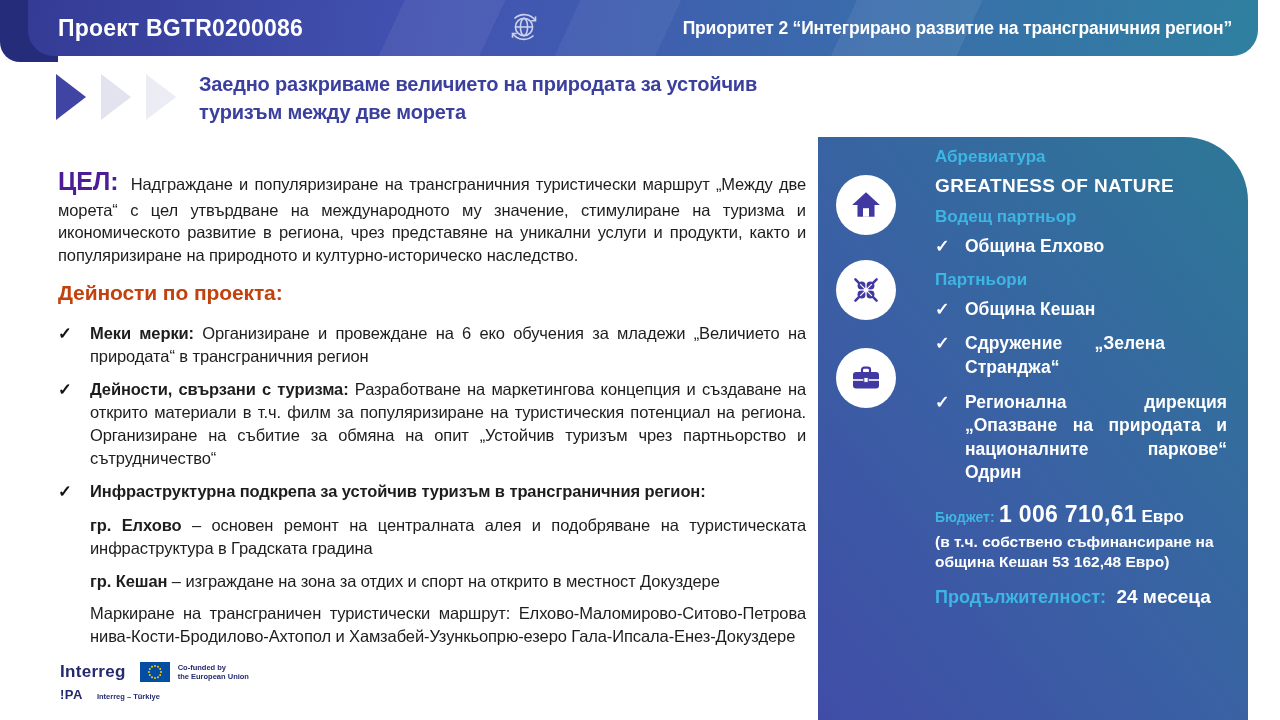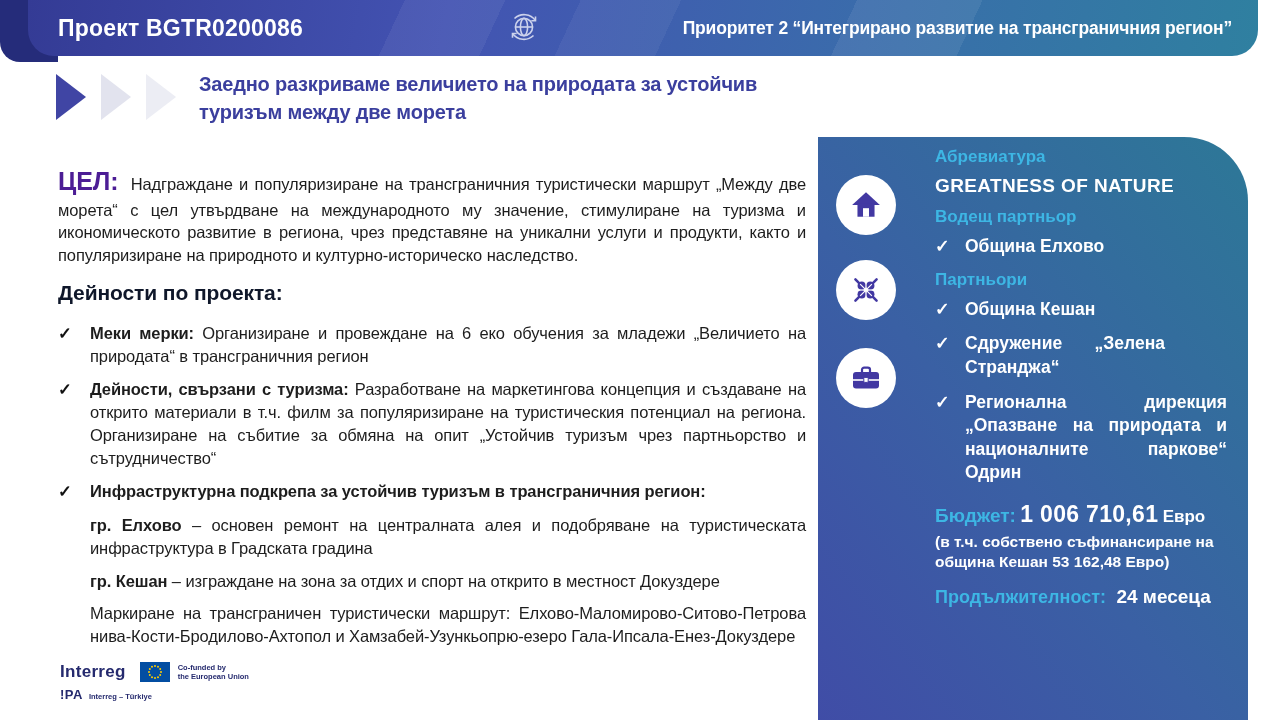--- a/index.html
+++ b/index.html
@@ -35,21 +35,21 @@
   .chev3 { border-left:30px solid #ecedf4; }
   .page-title { width:610px; margin-left:8px; margin-top:-4px;
                 color:#3b3f9e; font-weight:bold; font-size:20px; line-height:1.42;
                 letter-spacing:-0.2px; }
 
   
   .main-left { position:absolute; left:58px; top:164px; width:748px;
                color:#1d1d1d; font-size:16.5px; line-height:1.38; letter-spacing:-0.1px; }
   .goal { text-align:justify; margin-bottom:12px; }
   .goal-label { color:#4c1d95; font-weight:bold; font-size:25px; margin-right:6px; }
-  .act-heading { color:#0f172a; font-weight:bold; font-size:21px; margin:10px 0 14px; }
+  .act-heading { color:#c2410c; font-weight:bold; font-size:21px; margin:10px 0 14px; }
   .blist { list-style:none; }
   .blist li { display:flex; margin-bottom:11px; }
   .bcheck { width:32px; flex:none; font-weight:bold; color:#111; }
   .bbody { flex:1; text-align:justify; }
   .bbold { font-weight:bold; }
   .subitem { margin:0 0 10px 32px; text-align:justify; }
 
   
   .sidebar { position:absolute; left:818px; top:137px; width:430px; height:678px;
              background:linear-gradient(52deg,#4149a7 0%,#3a60a4 48%,#2d7897 100%);
@@ -61,34 +61,34 @@
   .sb-circ.gap2 { margin-top:28px; }
   .sb-text { position:absolute; left:117px; top:10px; width:292px; }
   .sb-label { color:#3db6e4; font-weight:bold; font-size:17px; margin-bottom:8px; }
   .sb-value { font-weight:bold; font-size:19px; letter-spacing:.4px; margin-bottom:10px; }
   .sb-item { display:flex; font-weight:bold; font-size:17.5px; line-height:1.35;
              margin-bottom:11px; }
   .sb-item .bcheck { color:#fff; width:30px; }
   .sb-item .sb-itxt { flex:1; text-align:justify; }
   .sb-budget { margin-top:16px; }
   .sb-budget-line { margin-bottom:4px; }
-  .sb-budget-label { color:#3db6e4; font-weight:bold; font-size:19px; }
+  .sb-budget-label { color:#3db6e4; font-weight:bold; font-size:14px; }
   .sb-budget-val { font-weight:bold; font-size:23px; letter-spacing:.3px; }
   .sb-budget-cur { font-weight:bold; font-size:17px; }
   .sb-note { font-weight:bold; font-size:15.5px; line-height:1.3; margin-bottom:14px; }
   .sb-dur-label { color:#3db6e4; font-weight:bold; font-size:18px; }
   .sb-dur-val { font-weight:bold; font-size:19px; margin-left:6px; }
 
   
   .footer-logo { position:absolute; left:60px; top:662px; color:#252a6e; }
   .fl-row { display:flex; align-items:center; }
   .fl-brand { font-weight:bold; font-size:17px; letter-spacing:.3px; }
   .fl-flag { margin:0 8px 0 14px; display:block; }
   .fl-co { font-size:7.5px; font-weight:bold; line-height:1.25; }
-  .fl-row2 { margin-top:5px; display:flex; align-items:baseline; }
+  .fl-row2 { margin-top:5px; display:flex; align-items:baseline;gap:8px; }
   .fl-prog { font-weight:bold; font-size:13px; letter-spacing:.5px; }
   .fl-region { font-size:7.5px; font-weight:bold; margin-left:6px; }
 </style>
 </head>
 <body>
 
 <div class="hdr-cap"></div>
 <div class="hdr-bar">
   <span class="hdr-project">Проект BGTR0200086</span>
   <span class="hdr-globe">

